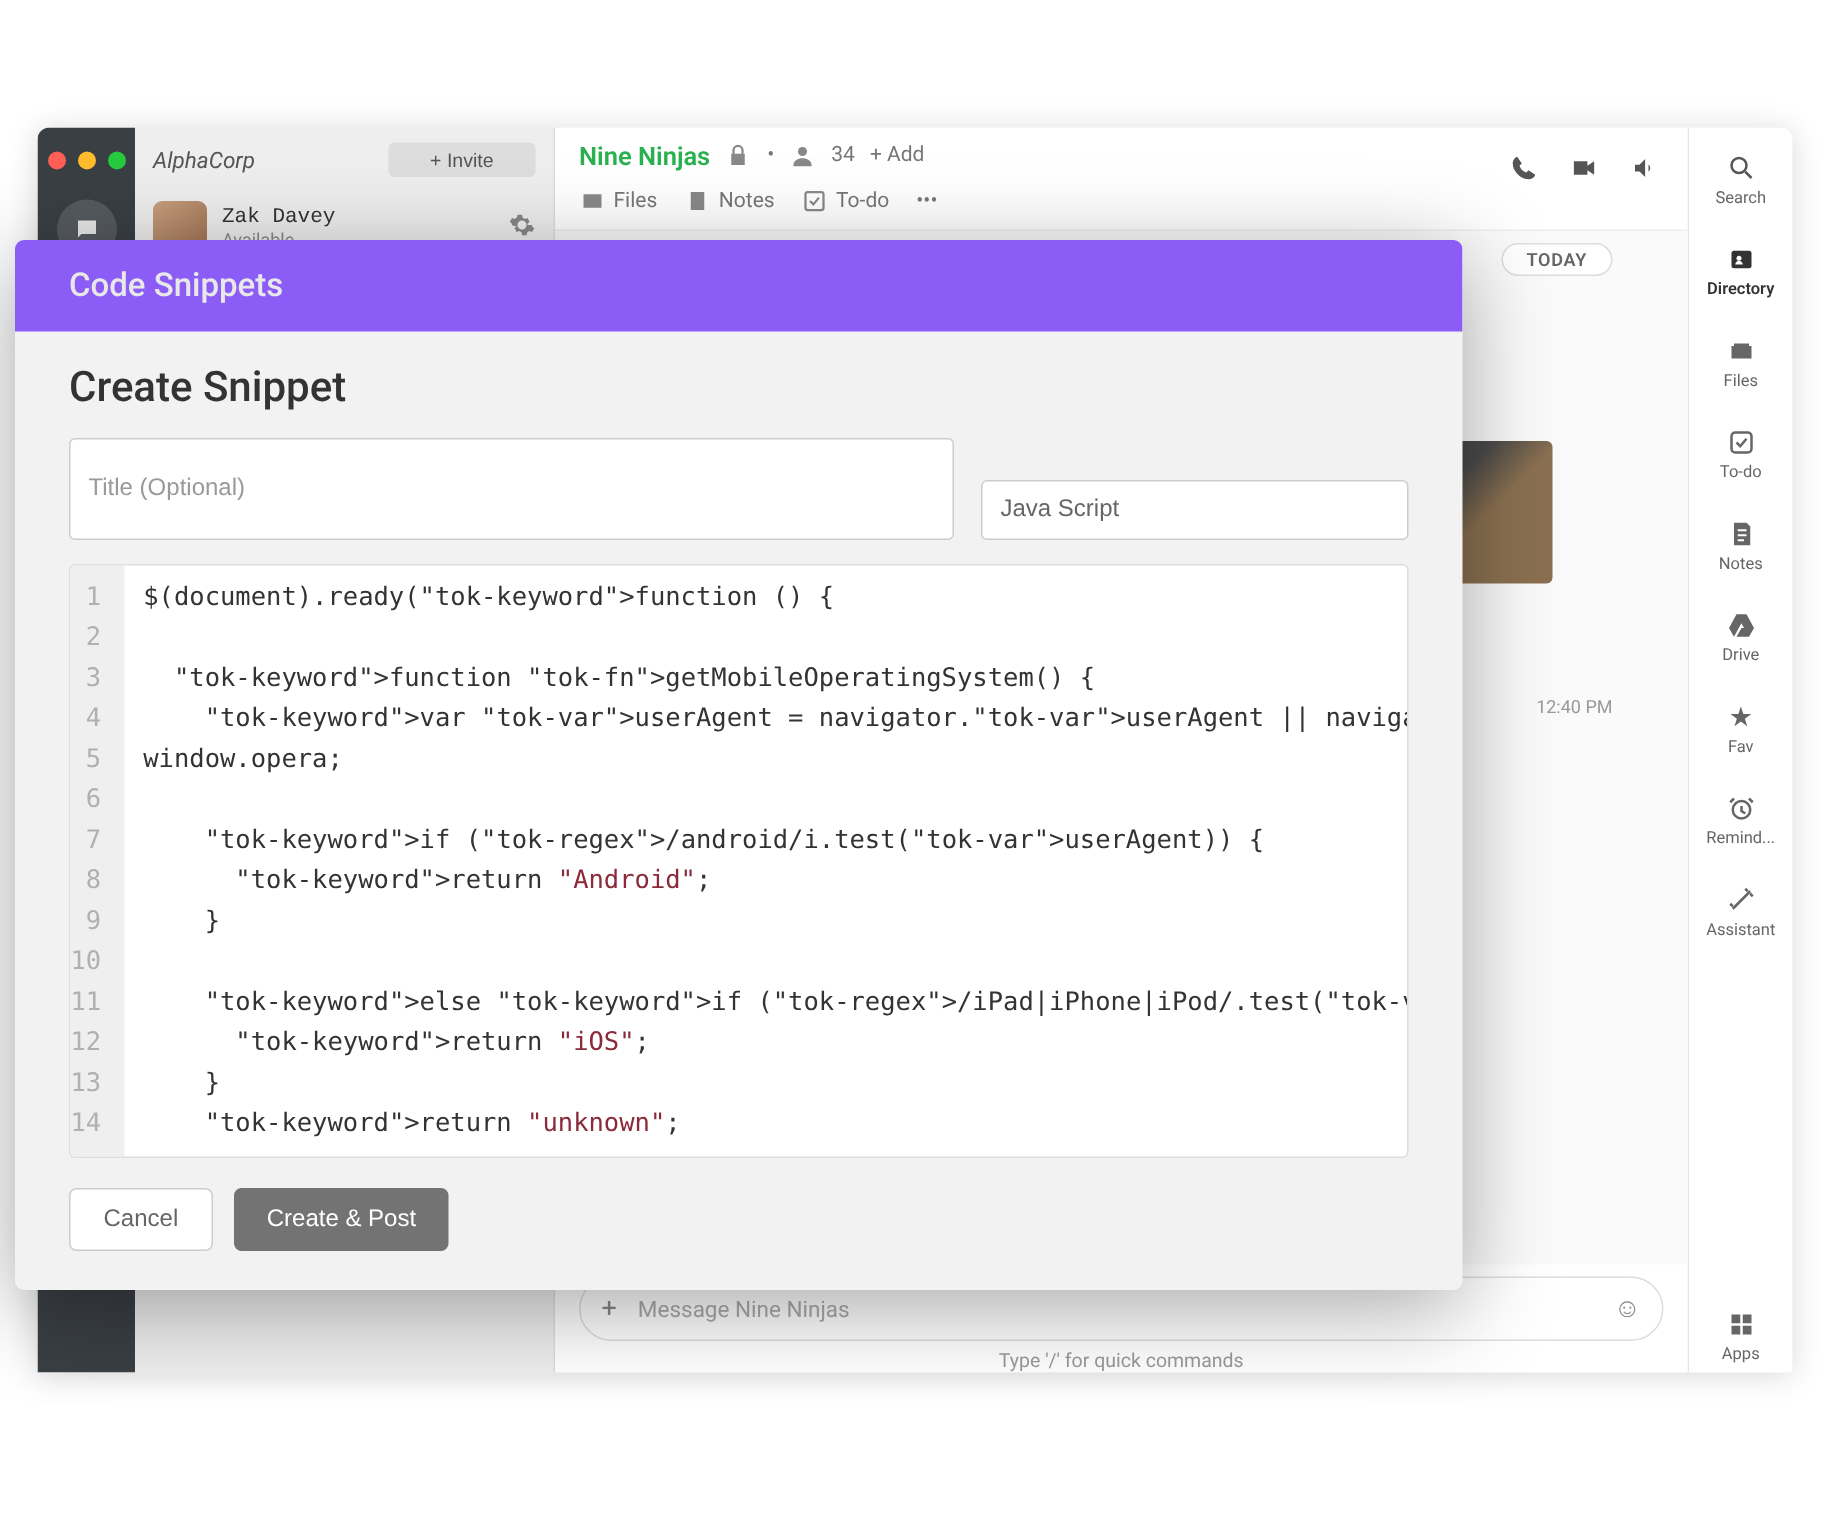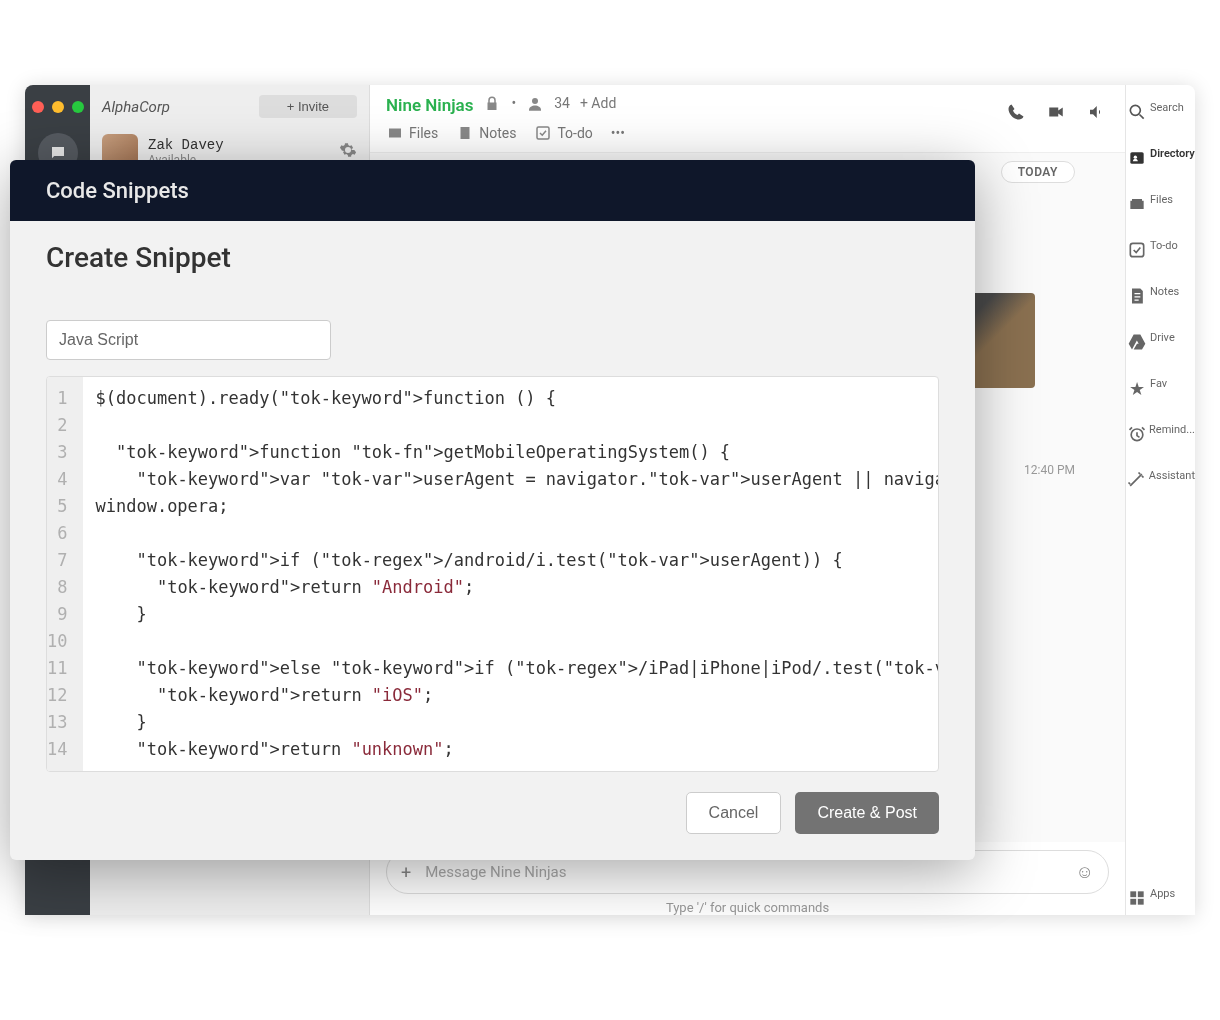--- a/index.html
+++ b/index.html
@@ -181,21 +181,22 @@
   background: #fff;
   border-left: 1px solid #e5e5e5;
   display: flex;
   flex-direction: column;
   align-items: center;
   padding-top: 10px;
   gap: 12px;
 }
 .rail-item {
   display: flex;
-  flex-direction: row;
+  flex-direction: column;
+  align-items: center;
   gap: 2px;
   color: #666;
   font-size: 11px;
   cursor: pointer;
   padding: 6px 0;
   width: 100%;
 }
 .rail-item.active { color: #333; font-weight: 600; }
 .rail-icon { width: 22px; height: 22px; display: flex; align-items: center; justify-content: center; font-size: 18px; }
 
@@ -204,21 +205,21 @@
   position: absolute;
   left: 10px;
   top: 160px;
   width: 965px;
   background: #f2f2f2;
   border-radius: 6px;
   box-shadow: 0 12px 60px rgba(0,0,0,0.35);
   overflow: hidden;
 }
 .modal-header {
-  background: #0f172a;
+  background: #8b5cf6;
   color: #e8e8e8;
   padding: 18px 36px;
   font-size: 22px;
   font-weight: 500;
 }
 .modal-body {
   padding: 20px 36px 26px;
 }
 .modal-title {
   font-size: 28px;
@@ -264,21 +265,21 @@
 .gutter div { padding-right: 6px; }
 .code-content {
   padding: 8px 12px;
   color: #333;
   white-space: pre;
 }
 .tok-string { color: #8a2a3a; }
 
 .modal-footer {
   display: flex;
-  justify-content: flex-end;
+  justify-content: flex-start;
   gap: 14px;
   margin-top: 20px;
 }
 .btn {
   border-radius: 5px;
   padding: 11px 22px;
   font-size: 16px;
   cursor: pointer;
   border: none;
 }
@@ -488,20 +489,21 @@
       <span>Apps</span>
     </div>
   </div>
 </div>
 
 <div class="modal">
   <div class="modal-header">Code Snippets</div>
   <div class="modal-body">
     <div class="modal-title">Create Snippet</div>
     <div class="inputs-row">
+      <input type="text" placeholder="Title (Optional)" style="">
       <input type="text" class="lang-input" value="Java Script" style="">
     </div>
 
     <div class="code-editor">
       <div class="gutter" id="gutter">
           <div>1</div>
           <div>2</div>
           <div>3</div>
           <div>4</div>
           <div>5</div>

